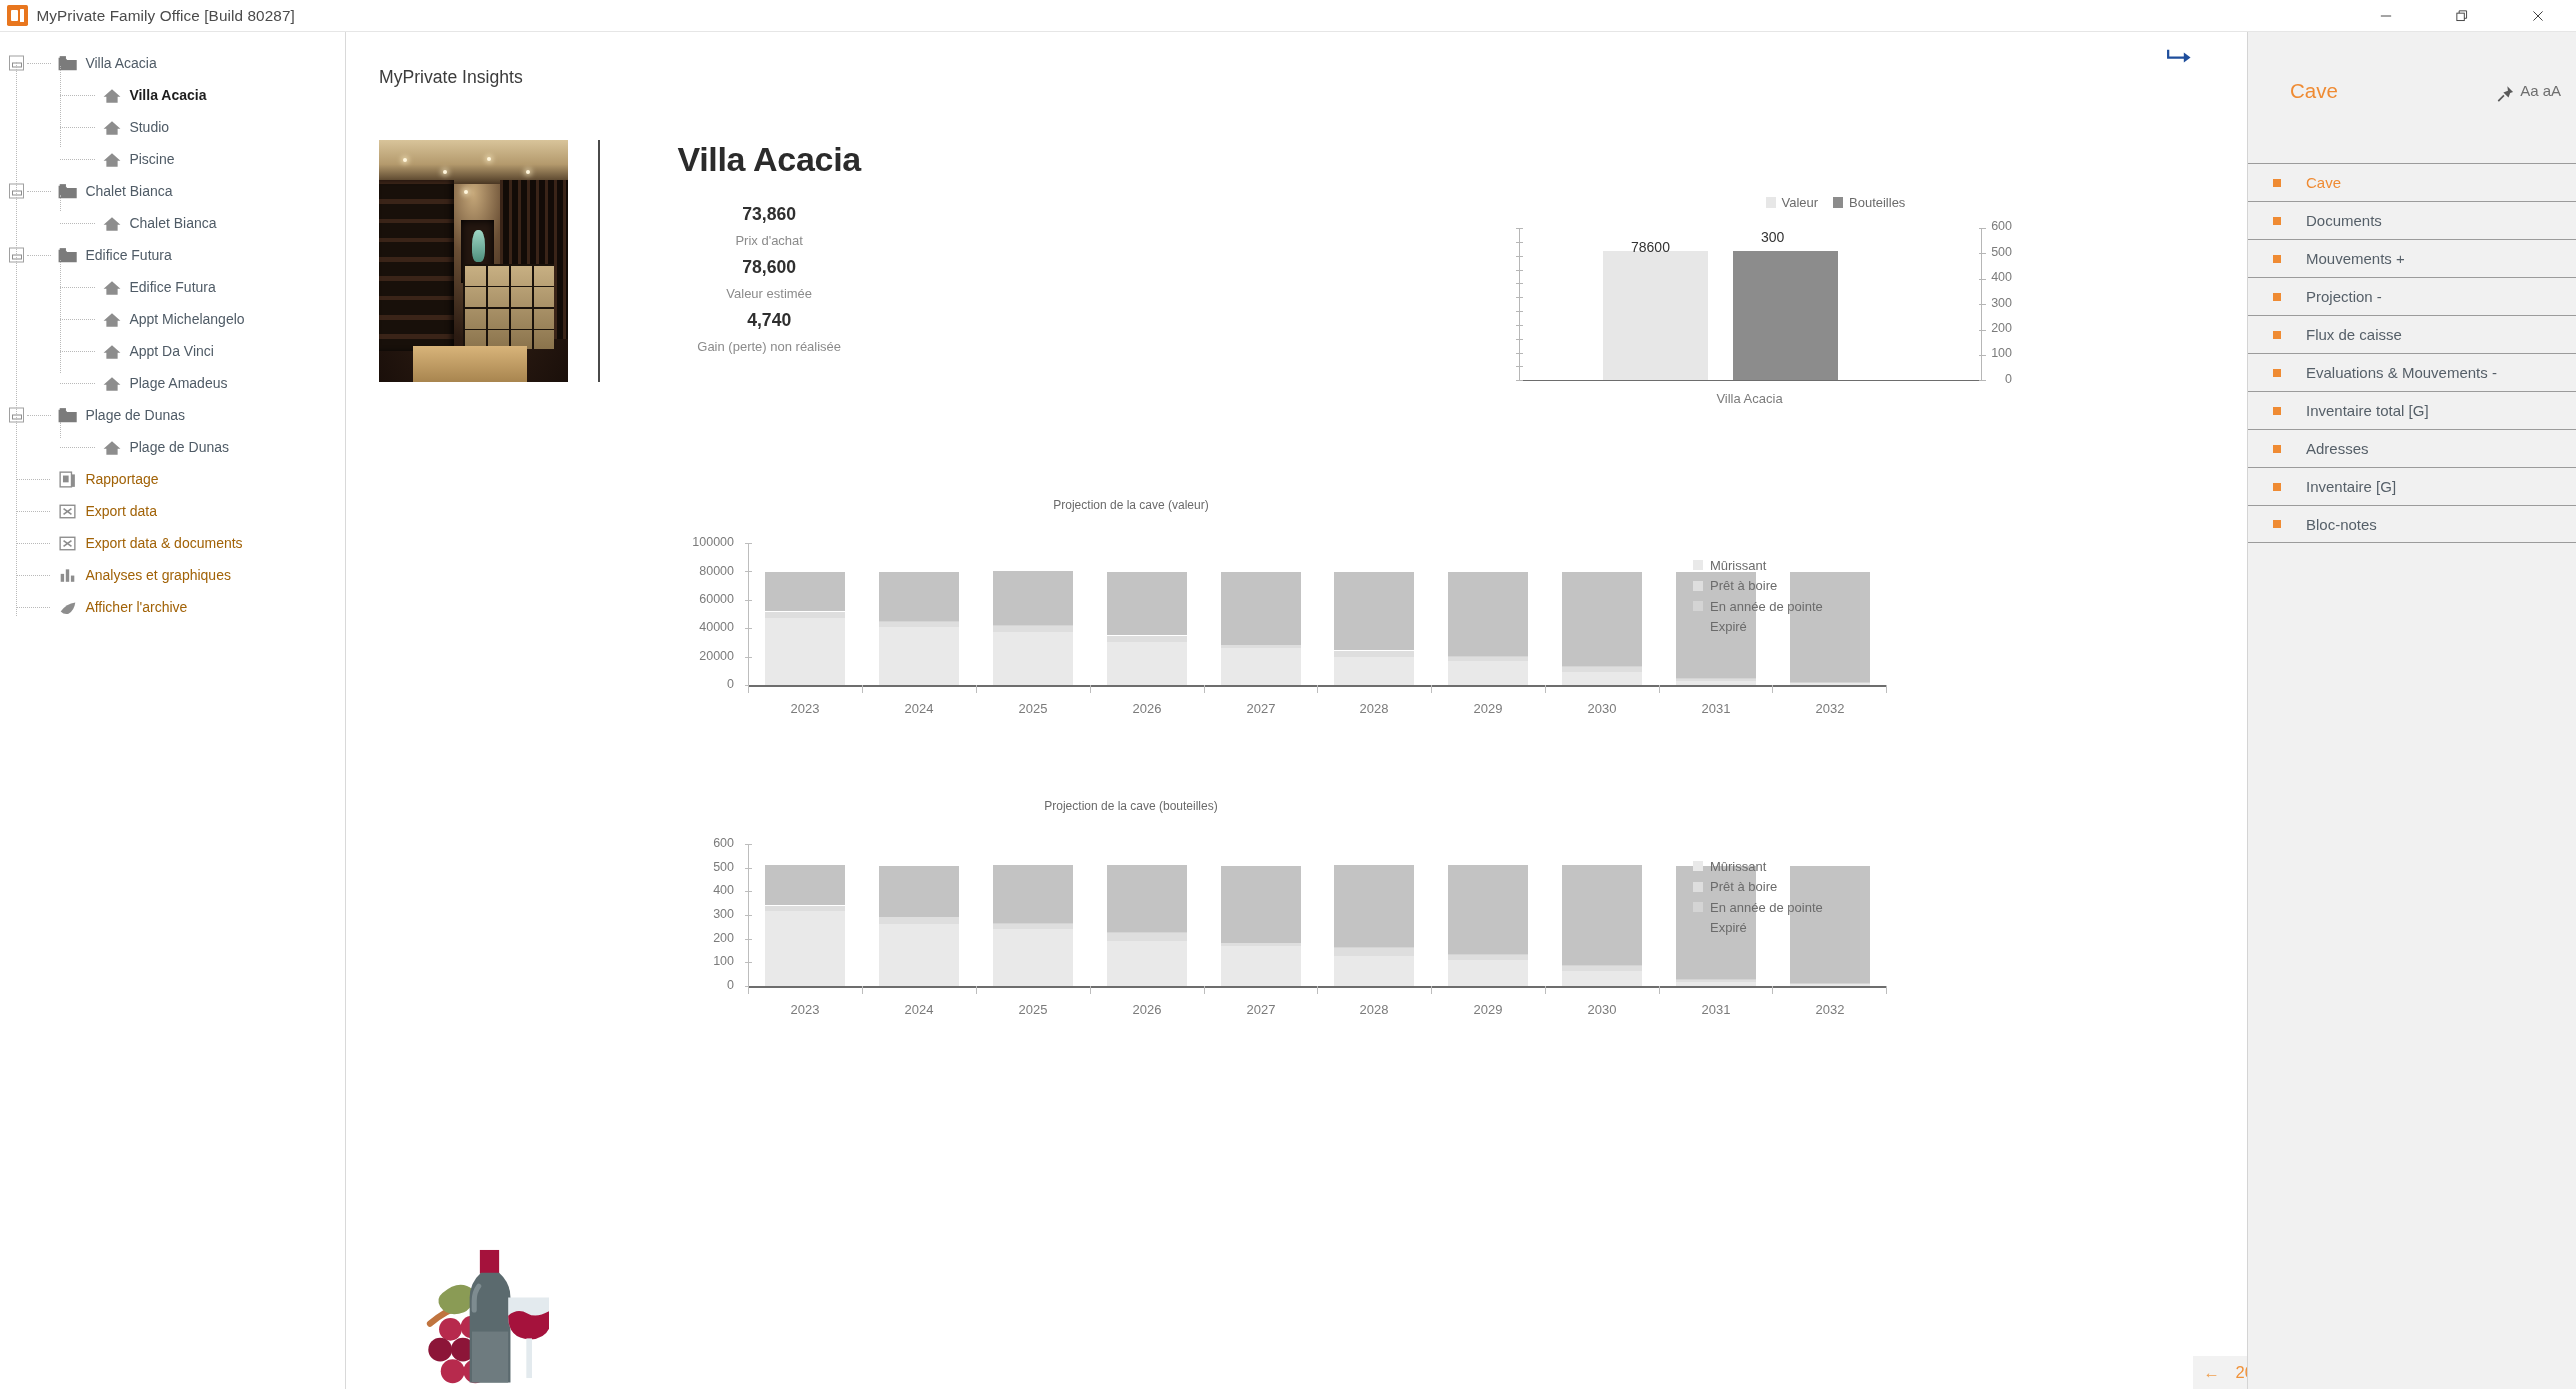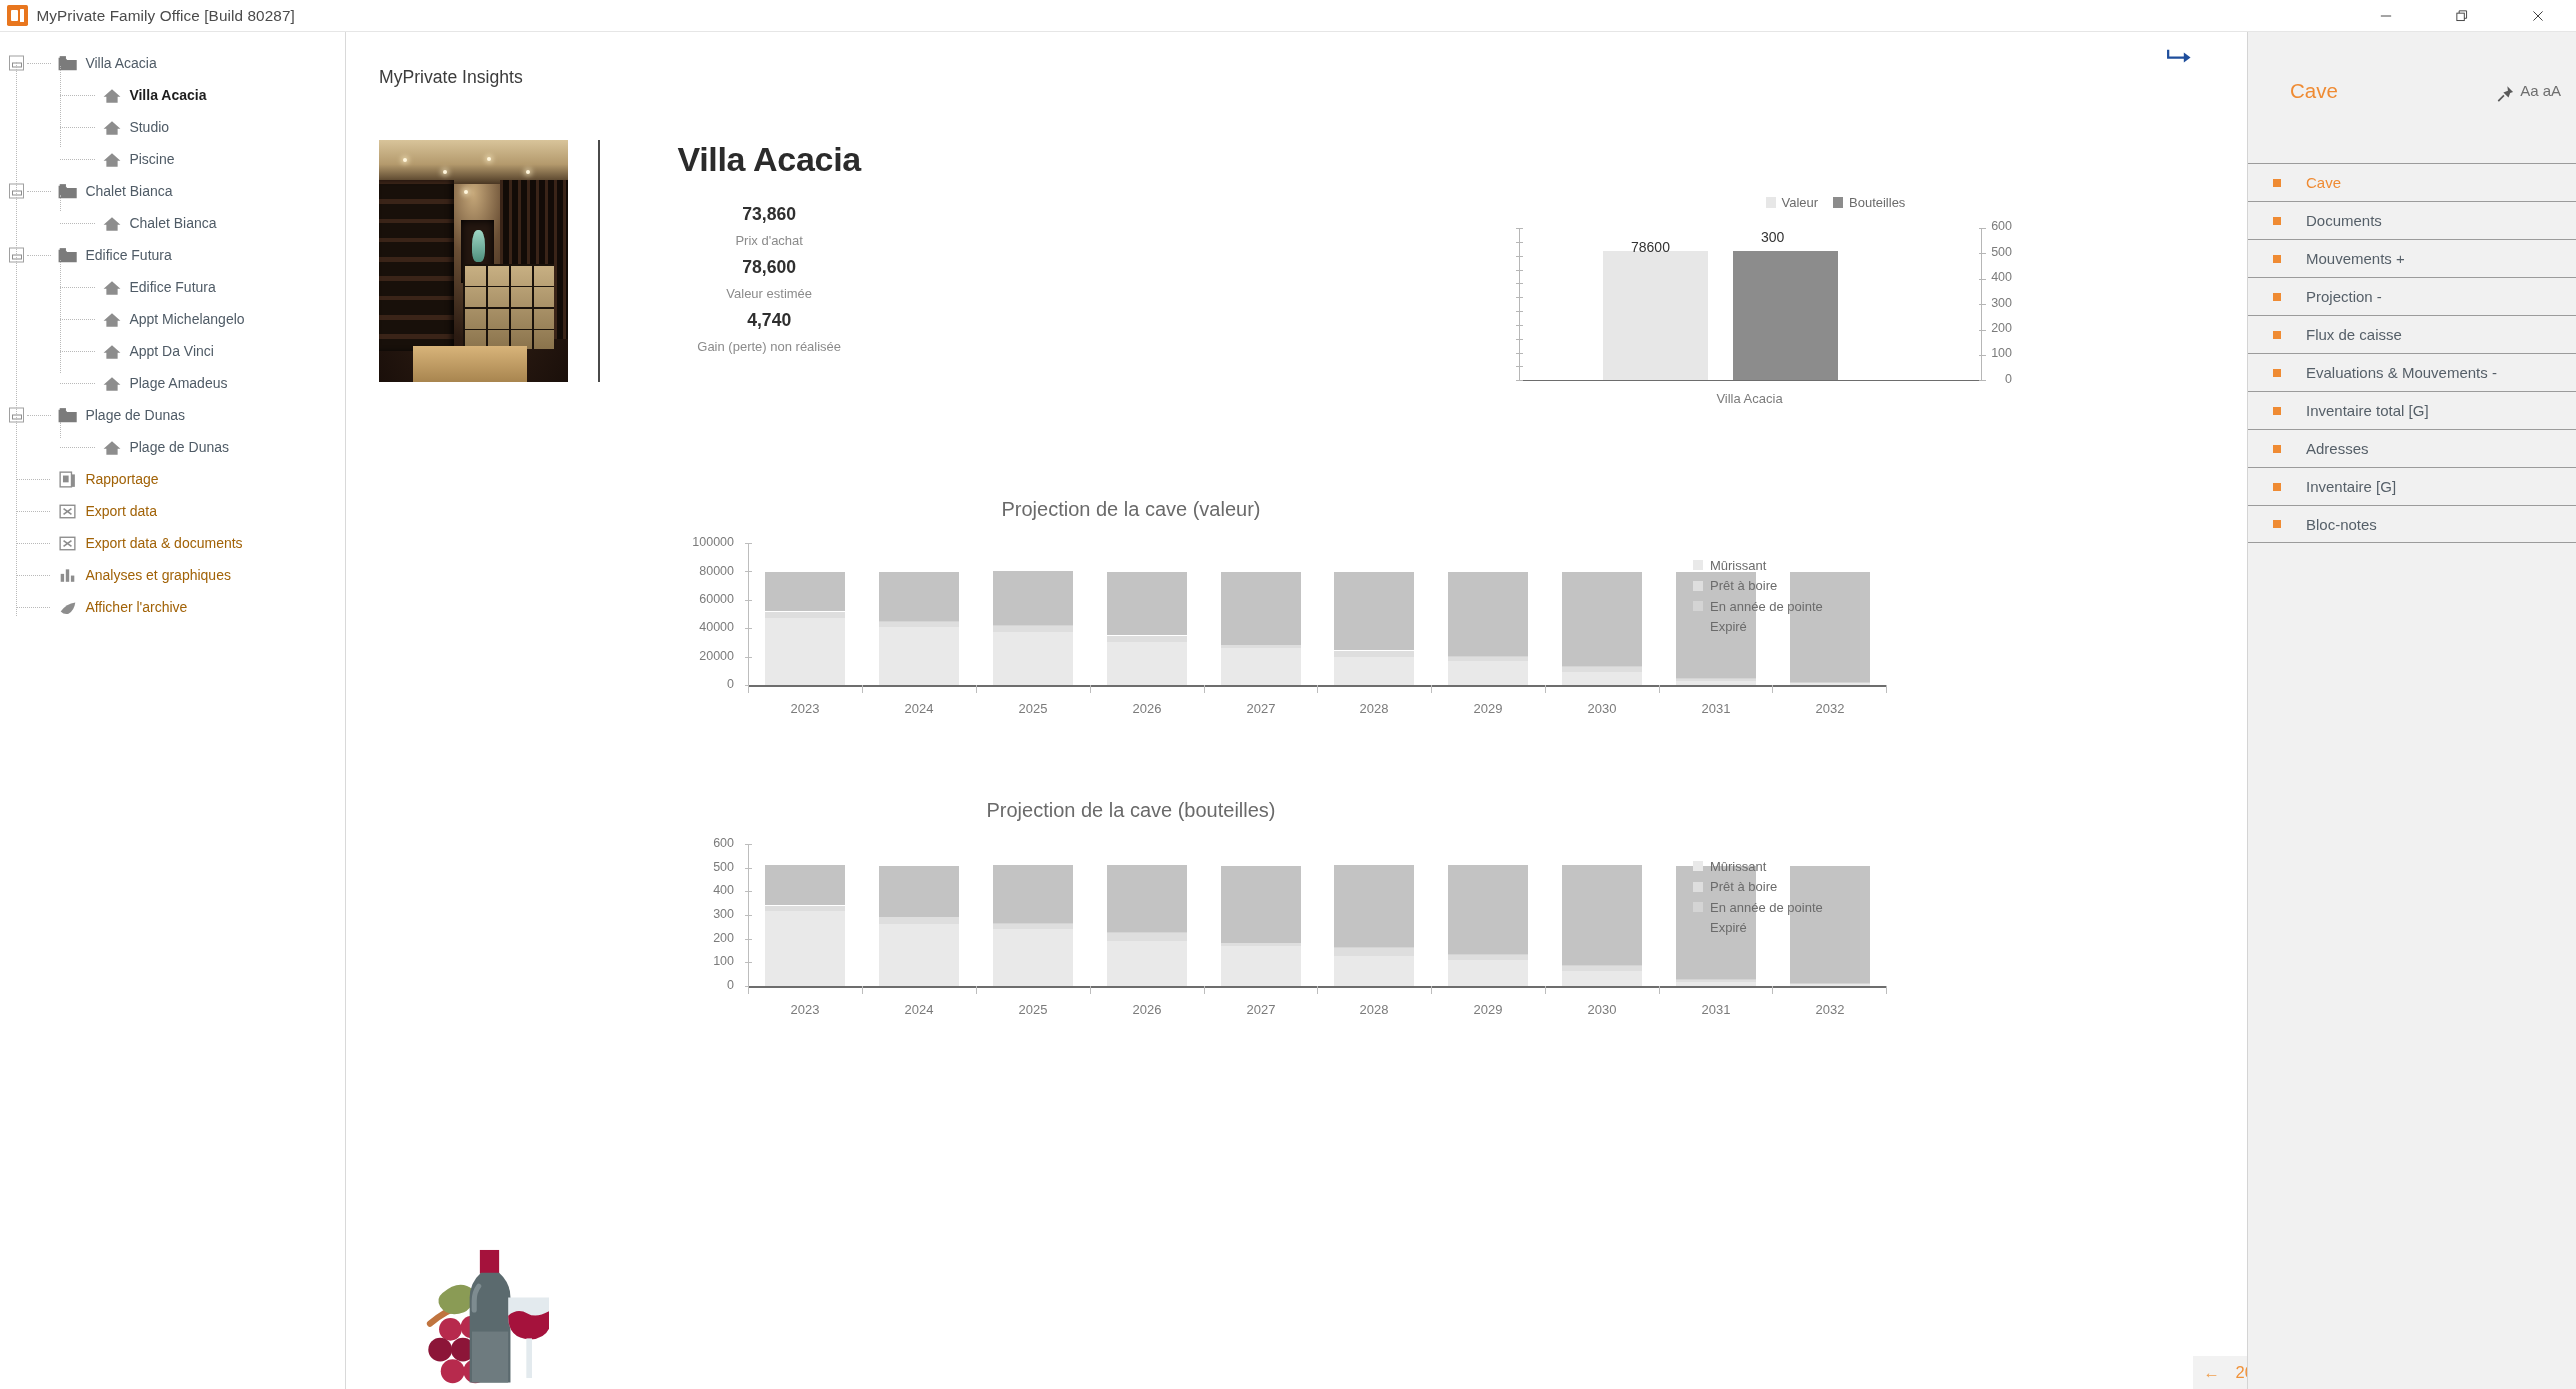--- a/index.html
+++ b/index.html
@@ -149,21 +149,21 @@
   .tc-tick { position:absolute; width:7.4px; height:0.6px; background:#b6b6b6; }
   .tc-tickR { position:absolute; width:7.4px; height:0.6px; background:#b6b6b6; }
   .tc-ylab { position:absolute; font-size:12.5px; color:#7b7b7b; }
   .tc-base { position:absolute; left:2.3px; right:172px; top:152px; height:1.7px; background:#6d6d6d; }
   .tc-bar { position:absolute; bottom:0; }
   .tc-val { position:absolute; font-size:14px; color:#333; }
   .tc-xlab { position:absolute; top:163px; width:100%; text-align:center; font-size:13px; color:#7b7b7b; left:-166px; }
 
   
   .proj { position:absolute; }
-  .proj-title { position:absolute; font-size:20px; color:#6a6a6a; }
+  .proj-title { position:absolute; font-size:12px; color:#6a6a6a; }
   .proj-plot { position:absolute; }
   .ax-line { position:absolute; background:#bdbdbd; }
   .ax-base { position:absolute; height:1.7px; background:#6d6d6d; }
   .ax-ylab { position:absolute; font-size:12.5px; color:#7b7b7b; text-align:right; }
   .ax-tick { position:absolute; width:6.8px; height:0.6px; background:#bdbdbd; }
   .ax-xtick { position:absolute; width:0.6px; height:8px; background:#bdbdbd; }
   .ax-xlab { position:absolute; font-size:13px; color:#7b7b7b; text-align:center; }
   .stackbar { position:absolute; bottom:0; display:flex; flex-direction:column-reverse; }
   .seg { width:100%; }
   .proj-legend { position:absolute; }

